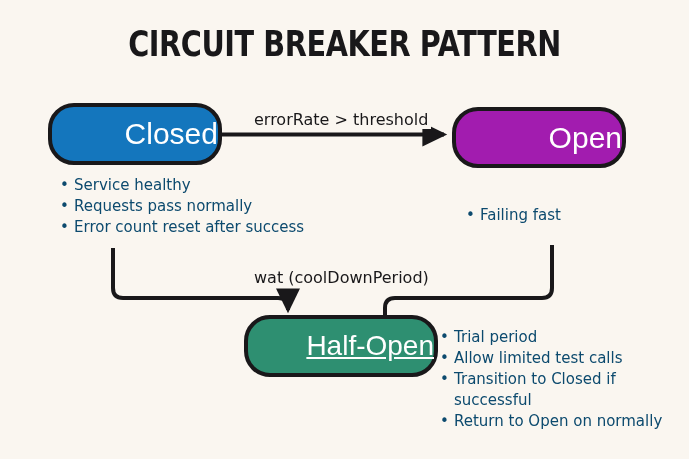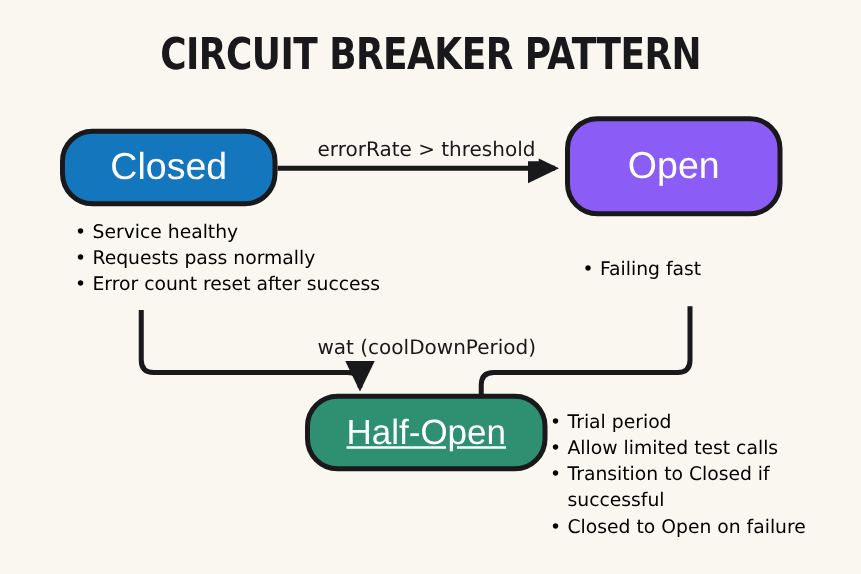--- a/index.html
+++ b/index.html
@@ -45,41 +45,41 @@
     white-space: nowrap;
   }
 
   .state-box {
     position: absolute;
     box-sizing: border-box;
     border: 4px solid #19181a;
     border-radius: 26px;
     display: flex;
     align-items: center;
-    justify-content: center;
+    justify-content: flex-end;
     color: #ffffff;
     font-family: "Liberation Sans", sans-serif;
     font-size: 30px;
     font-weight: normal;
     letter-spacing: 0px;
     z-index: 3;
   }
   #box-closed {
     left: 48px;
     top: 103px;
     width: 174px;
     height: 62px;
     background: #1476bd;
   }
   #box-open {
     left: 452px;
-    top: 93px;
+    top: 107px;
     width: 174px;
-    height: 80px;
-    background: #8b5cf6;
+    height: 61px;
+    background: #a21caf;
   }
   #box-halfopen {
     left: 244px;
     top: 315px;
     width: 194px;
     height: 62px;
     background: #2e8f71;
     font-size: 28px;
     text-decoration: underline;
   }
@@ -102,21 +102,21 @@
   #label-cooldown {
     left: 251px;
     top: 268px;
   }
 
   .bullets {
     position: absolute;
     font-family: "DejaVu Sans", sans-serif;
     font-size: 15px;
     font-weight: 500;
-    color: #000000;
+    color: #0c4a6e;
     line-height: 21px;
     list-style: none;
     margin: 0;
     padding: 0;
     z-index: 2;
   }
   .bullets li {
     position: relative;
     padding-left: 14px;
     white-space: nowrap;
@@ -194,16 +194,16 @@
   </ul>
 
   <ul class="bullets" id="bullets-open">
     <li>Failing fast</li>
   </ul>
 
   <ul class="bullets" id="bullets-halfopen">
     <li>Trial period</li>
     <li>Allow limited test calls</li>
     <li class="wrap">Transition to Closed if successful</li>
-    <li>Closed to Open on failure</li>
+    <li>Return to Open on normally</li>
   </ul>
 
 </div>
 
 </body></html>

